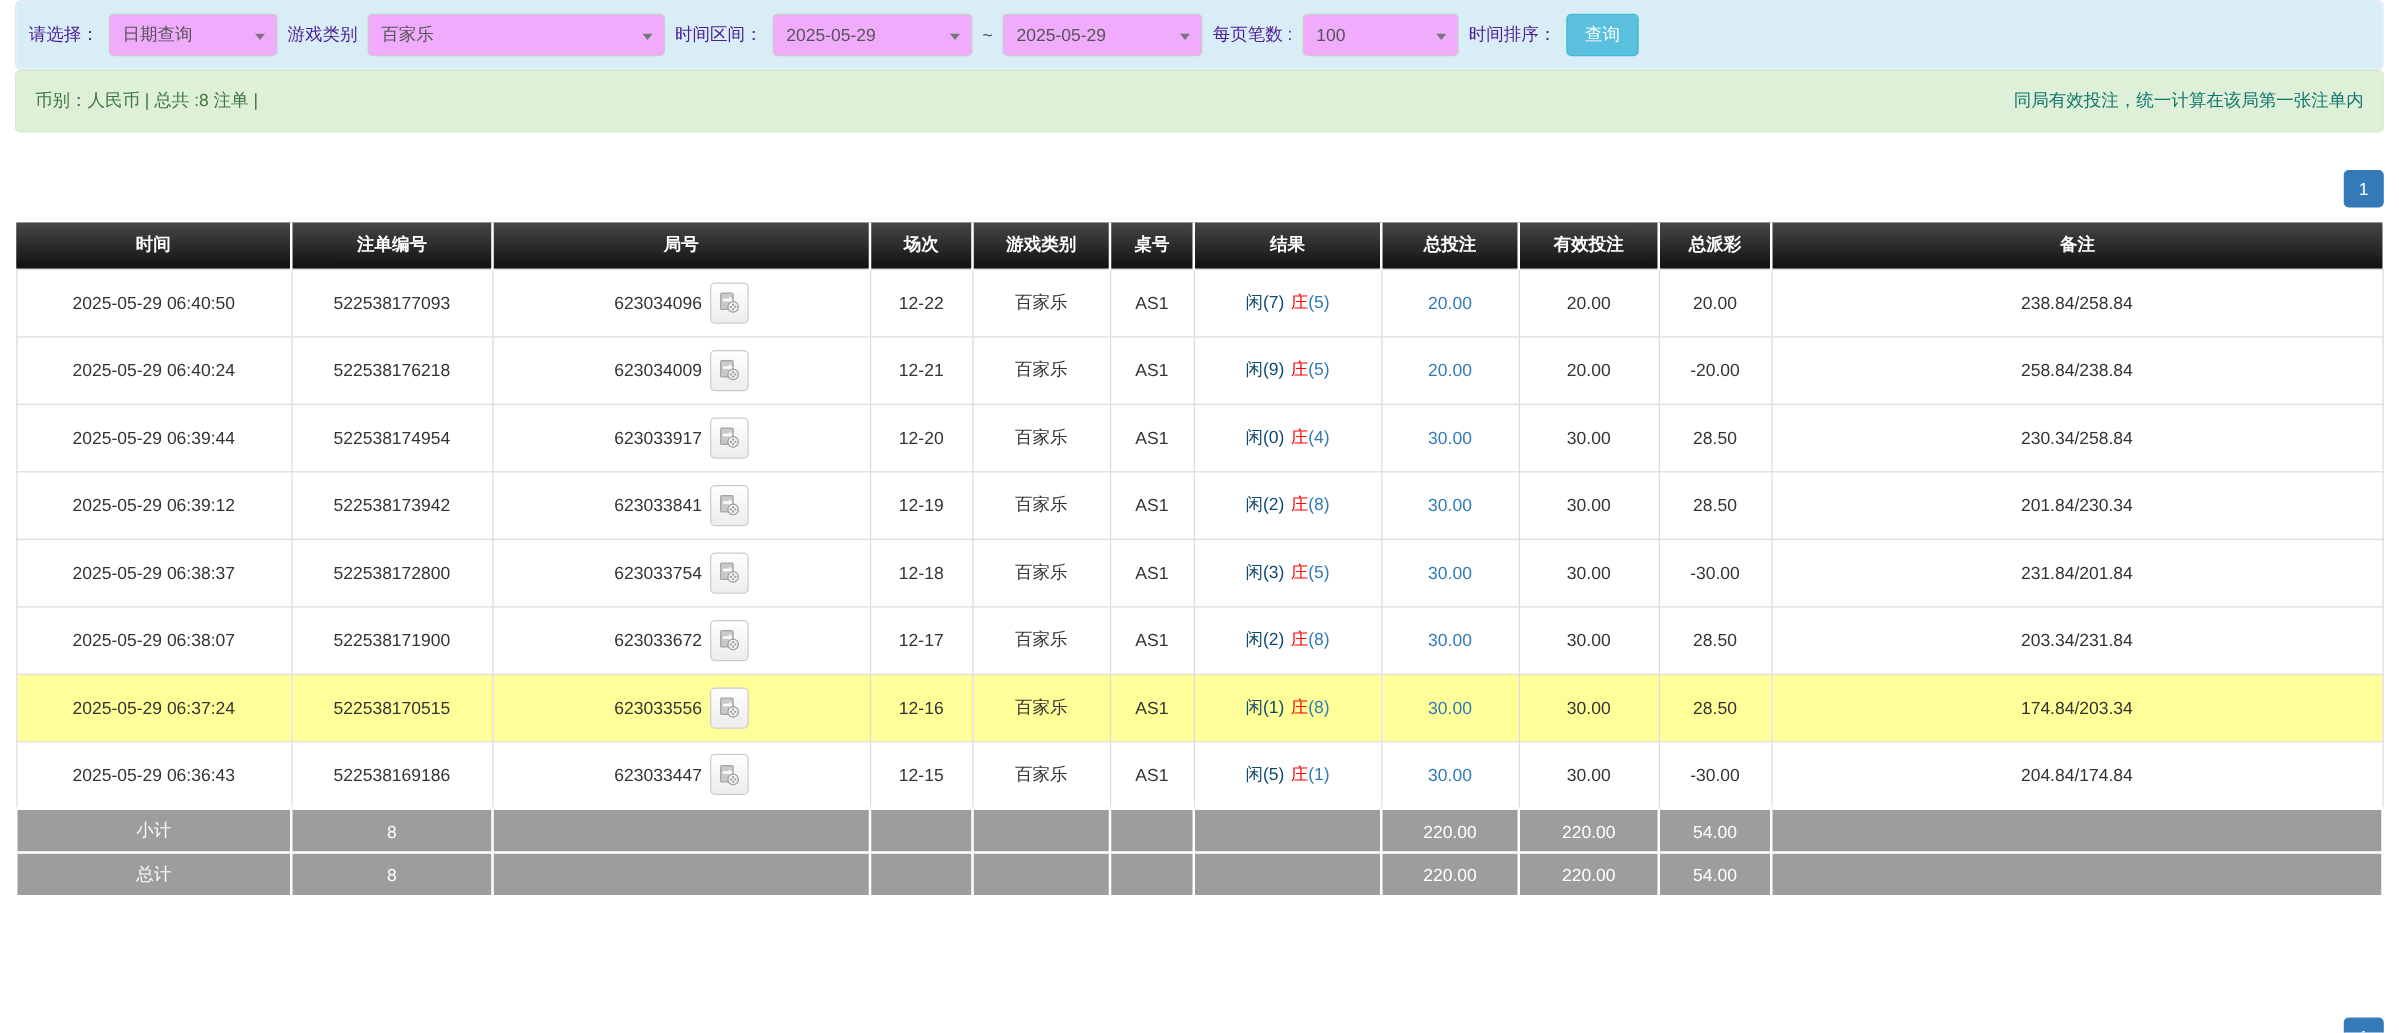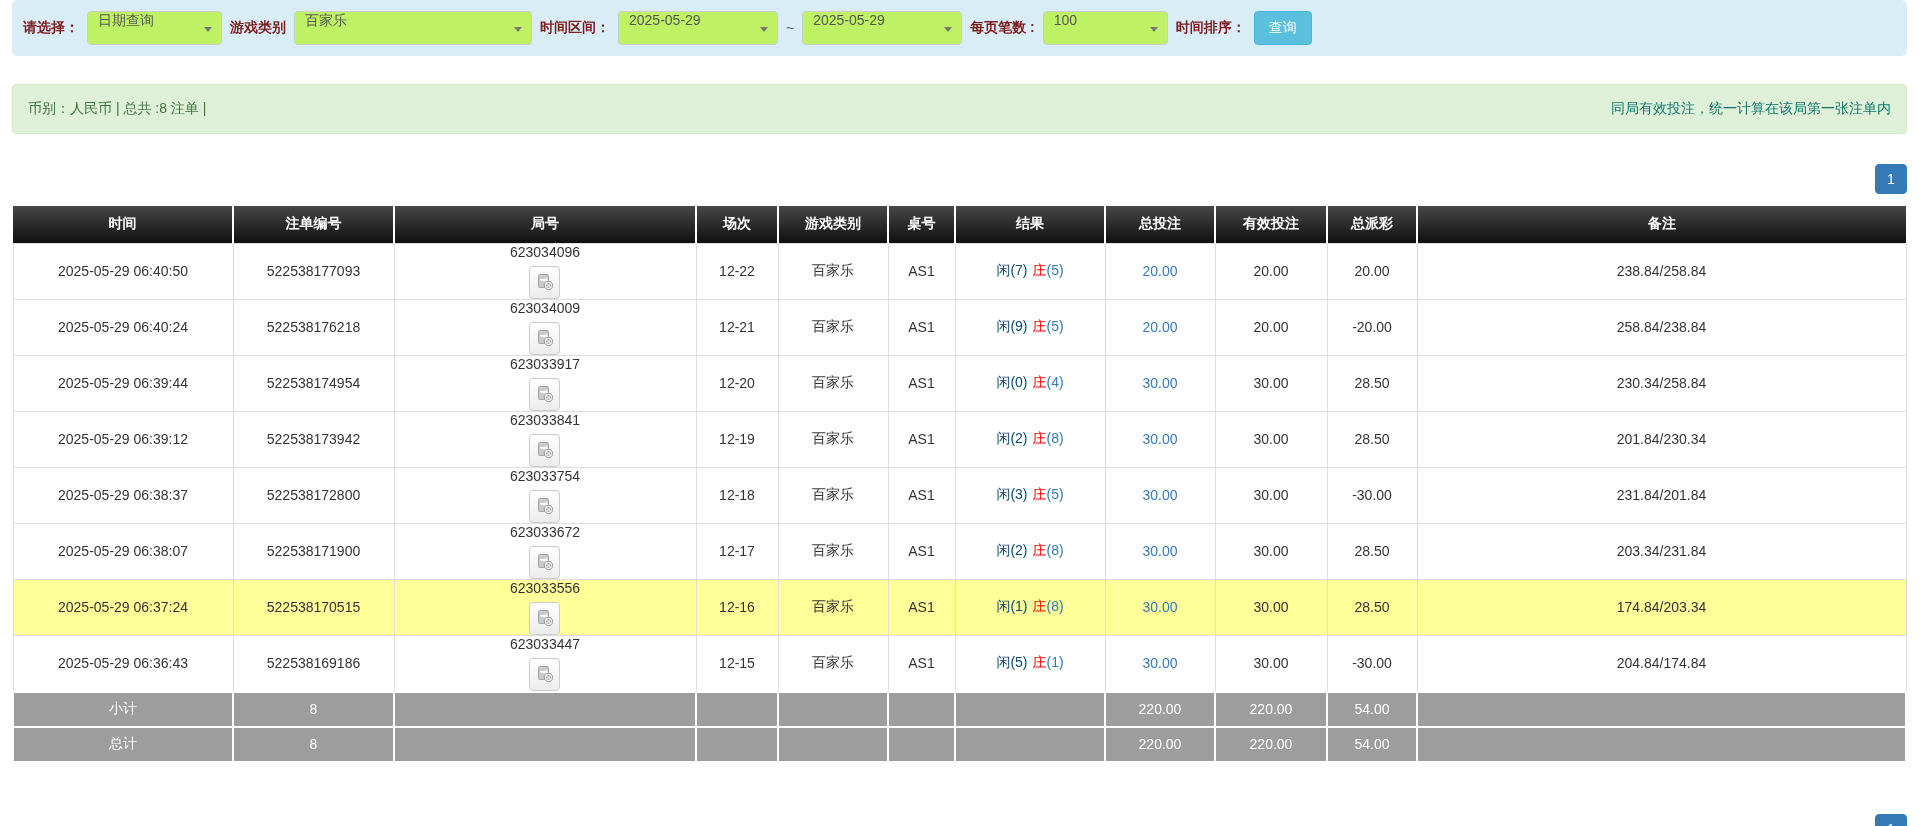--- a/index.html
+++ b/index.html
@@ -5,32 +5,32 @@
   * { box-sizing: border-box; margin: 0; padding: 0; }
   html,body { width: 1919px; height: 826px; overflow: hidden; background: #fff;
     font-family: "Liberation Sans", "DejaVu Sans", sans-serif; position: relative; }
   .container { padding: 0 12px; }
 
   .page-title { font-size: 20px; font-weight: 500; color: #333; padding: 14px 2px 12px; }
 
   
   .filter-panel { border: 1px solid #dbe9f0; border-radius: 5px; overflow: hidden; }
   .filter-bar { background: #d9edf7; padding: 10px; display: flex; align-items: center; gap: 8px; }
-  .f-label { font-size: 14px; font-weight: bold; color: #7f1d1d; white-space: nowrap; }
+  .f-label { font-size: 14px; font-weight: normal; color: #4c1d95; white-space: nowrap; }
   .tilde { font-size: 14px; color: #555; }
-  .combo { position: relative; background: #bef264; border: 1px solid #ccc; border-radius: 4px;
-    height: 34px; display: flex; align-items: flex-start; padding: 0 28px 0 10px;
+  .combo { position: relative; background: #f0abfc; border: 1px solid #ccc; border-radius: 4px;
+    height: 34px; display: flex; align-items: center; padding: 0 28px 0 10px;
     font-size: 14px; color: #555; cursor: pointer; white-space: nowrap; }
   .combo .arrow { position: absolute; right: 9px; top: 15px; width: 0; height: 0;
     border-left: 4px solid transparent; border-right: 4px solid transparent; border-top: 5px solid #777; }
   .btn-query { background: #5bc0de; border: 1px solid #46b8da; color: #fff; font-size: 14px;
     height: 34px; padding: 0 14px; border-radius: 4px; cursor: pointer; }
 
   
-  .alert-bar { margin-top: 28px; background: #dff0d8; border: 1px solid #d6e9c6; border-radius: 4px;
+  .alert-bar { margin-top: 0; background: #dff0d8; border: 1px solid #d6e9c6; border-radius: 4px;
     padding: 15px; display: flex; justify-content: space-between; align-items: center; font-size: 14px; }
   .alert-left { color: #3c763d; }
   .alert-right { color: #0f766e; text-align: center; }
 
   
   .pagination-top { display: flex; justify-content: flex-end; margin-top: 30px; }
   .page-btn { width: 32px; height: 30px; background: #337ab7; border: 1px solid #337ab7; color: #fff;
     border-radius: 4px; font-size: 14px; display: flex; align-items: center; justify-content: center; cursor: pointer; }
   .pagination-bottom { position: absolute; right: 12px; top: 814px; }
 
@@ -40,21 +40,21 @@
     font-weight: bold; height: 37px; border-right: 2px solid #fff; text-align: center; }
   thead th:last-child { border-right: none; }
   tbody.data td { border: 1px solid #ddd; text-align: center; font-size: 14px; color: #333;
     height: 54px; background: #fff; overflow: hidden; }
   tbody.data tr.highlight td { background: #ffff99; }
   .neg { color: #ff0000; }
   .bet-link { color: #337ab7; cursor: pointer; }
   .result-player { color: #0c4a6e; margin-right: 5px; }
   .result-banker { color: #ff0000; }
   .result-banker-num { color: #337ab7; }
-  .round-wrap { display: inline-flex; align-items: center; justify-content: center; gap: 6px; flex-direction: column; }
+  .round-wrap { display: inline-flex; align-items: center; justify-content: center; gap: 6px; }
   .round-btn { width: 31px; height: 33px; border: 1px solid #ccc; border-radius: 4px;
     background: linear-gradient(#ffffff, #ececec); display: inline-flex; align-items: center;
     justify-content: center; cursor: pointer; }
   tbody.summary td { background: #9d9d9d; color: #fff; border: 2px solid #fff; height: 35px;
     text-align: center; font-size: 14px; }
 </style>
 </head>
 <body>
 
 <div class="container">

